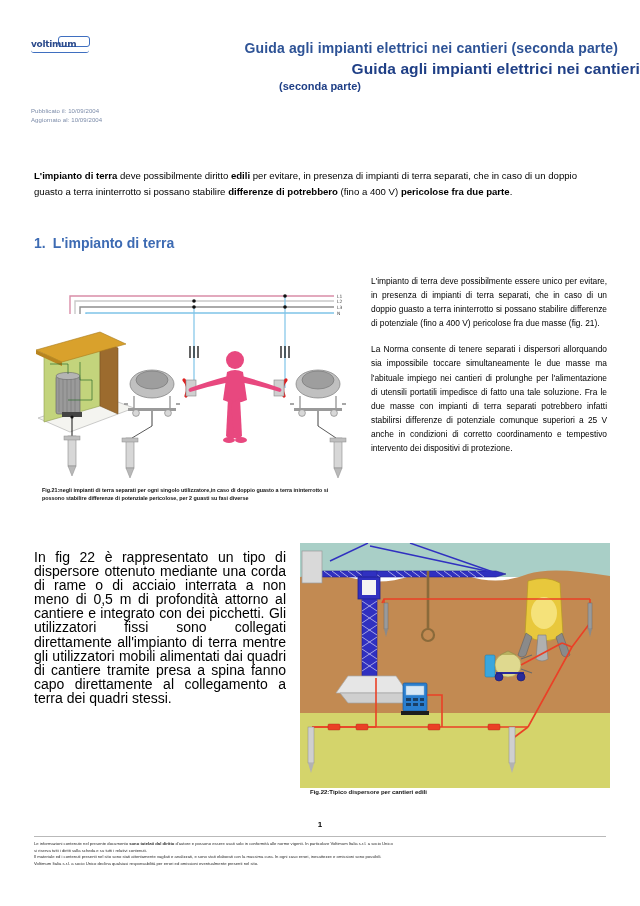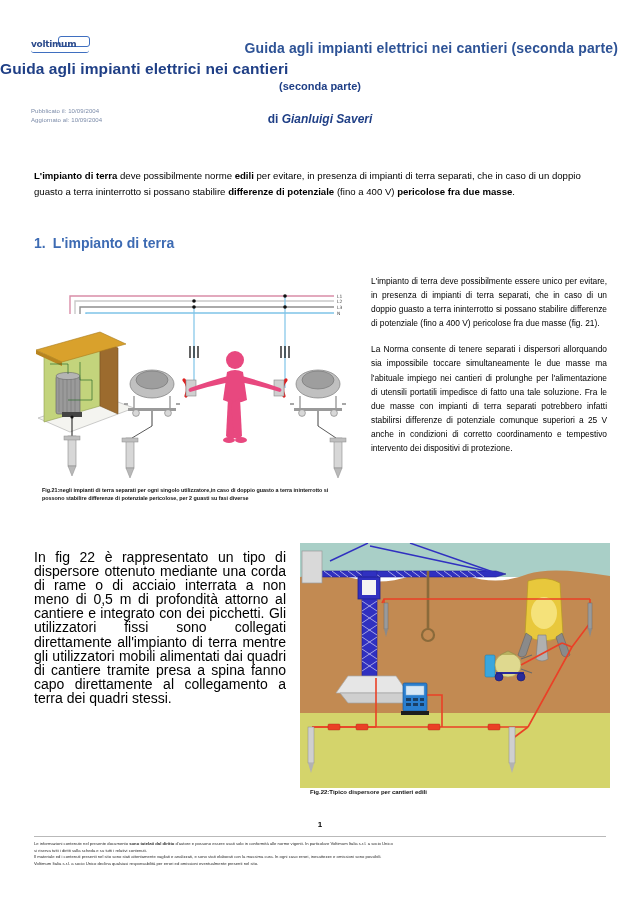--- a/index.html
+++ b/index.html
@@ -77,21 +77,21 @@
     color: #2e5396;
     letter-spacing: 0.15px;
     white-space: nowrap;
   }
 
   .doc-title {
     position: absolute;
     left: 0;
     top: 60px;
     width: 640px;
-    text-align: left;
+    text-align: right;
     font-size: 15.5px;
     font-weight: bold;
     color: #1f3f86;
     letter-spacing: 0.1px;
   }
   .doc-subtitle {
     position: absolute;
     left: 0;
     top: 80px;
     width: 640px;
@@ -271,27 +271,24 @@
     <div class="running-head">Guida agli impianti elettrici nei cantieri (seconda parte)</div>
 
     <div class="doc-title">Guida agli impianti elettrici nei cantieri</div>
     <div class="doc-subtitle">(seconda parte)</div>
 
     <div class="pubinfo">
       <div>Pubblicato il: 10/09/2004</div>
       <div>Aggiornato al: 10/09/2004</div>
     </div>
 
-    <div class="byline">
-      <span>di </span><span class="name">Gianluigi Saveri</span>
-    </div>
   </div>
 
   <div class="intro">
-    <b>L'impianto di terra</b><span> deve possibilmente norme </span><b>edili</b><span> per evitare, in presenza di impianti di terra separati, che in caso di un doppio guasto a terra ininterrotto si possano stabilire </span><b>differenze di potenziale</b><span> (fino a 400 V) </span><b>pericolose fra due masse</b><span>.</span>
+    <b>L'impianto di terra</b><span> deve possibilmente diritto </span><b>edili</b><span> per evitare, in presenza di impianti di terra separati, che in caso di un doppio guasto a terra ininterrotto si possano stabilire </span><b>differenze di potrebbero</b><span> (fino a 400 V) </span><b>pericolose fra due parte</b><span>.</span>
   </div>
 
   <div class="section-heading">
     <span class="num">1.</span><span>L'impianto di terra</span>
   </div>
 
   <div class="fig21-wrap">
     <svg class="fig21" viewBox="0 0 336 206">
 
       <g stroke-width="1.4" fill="none">

